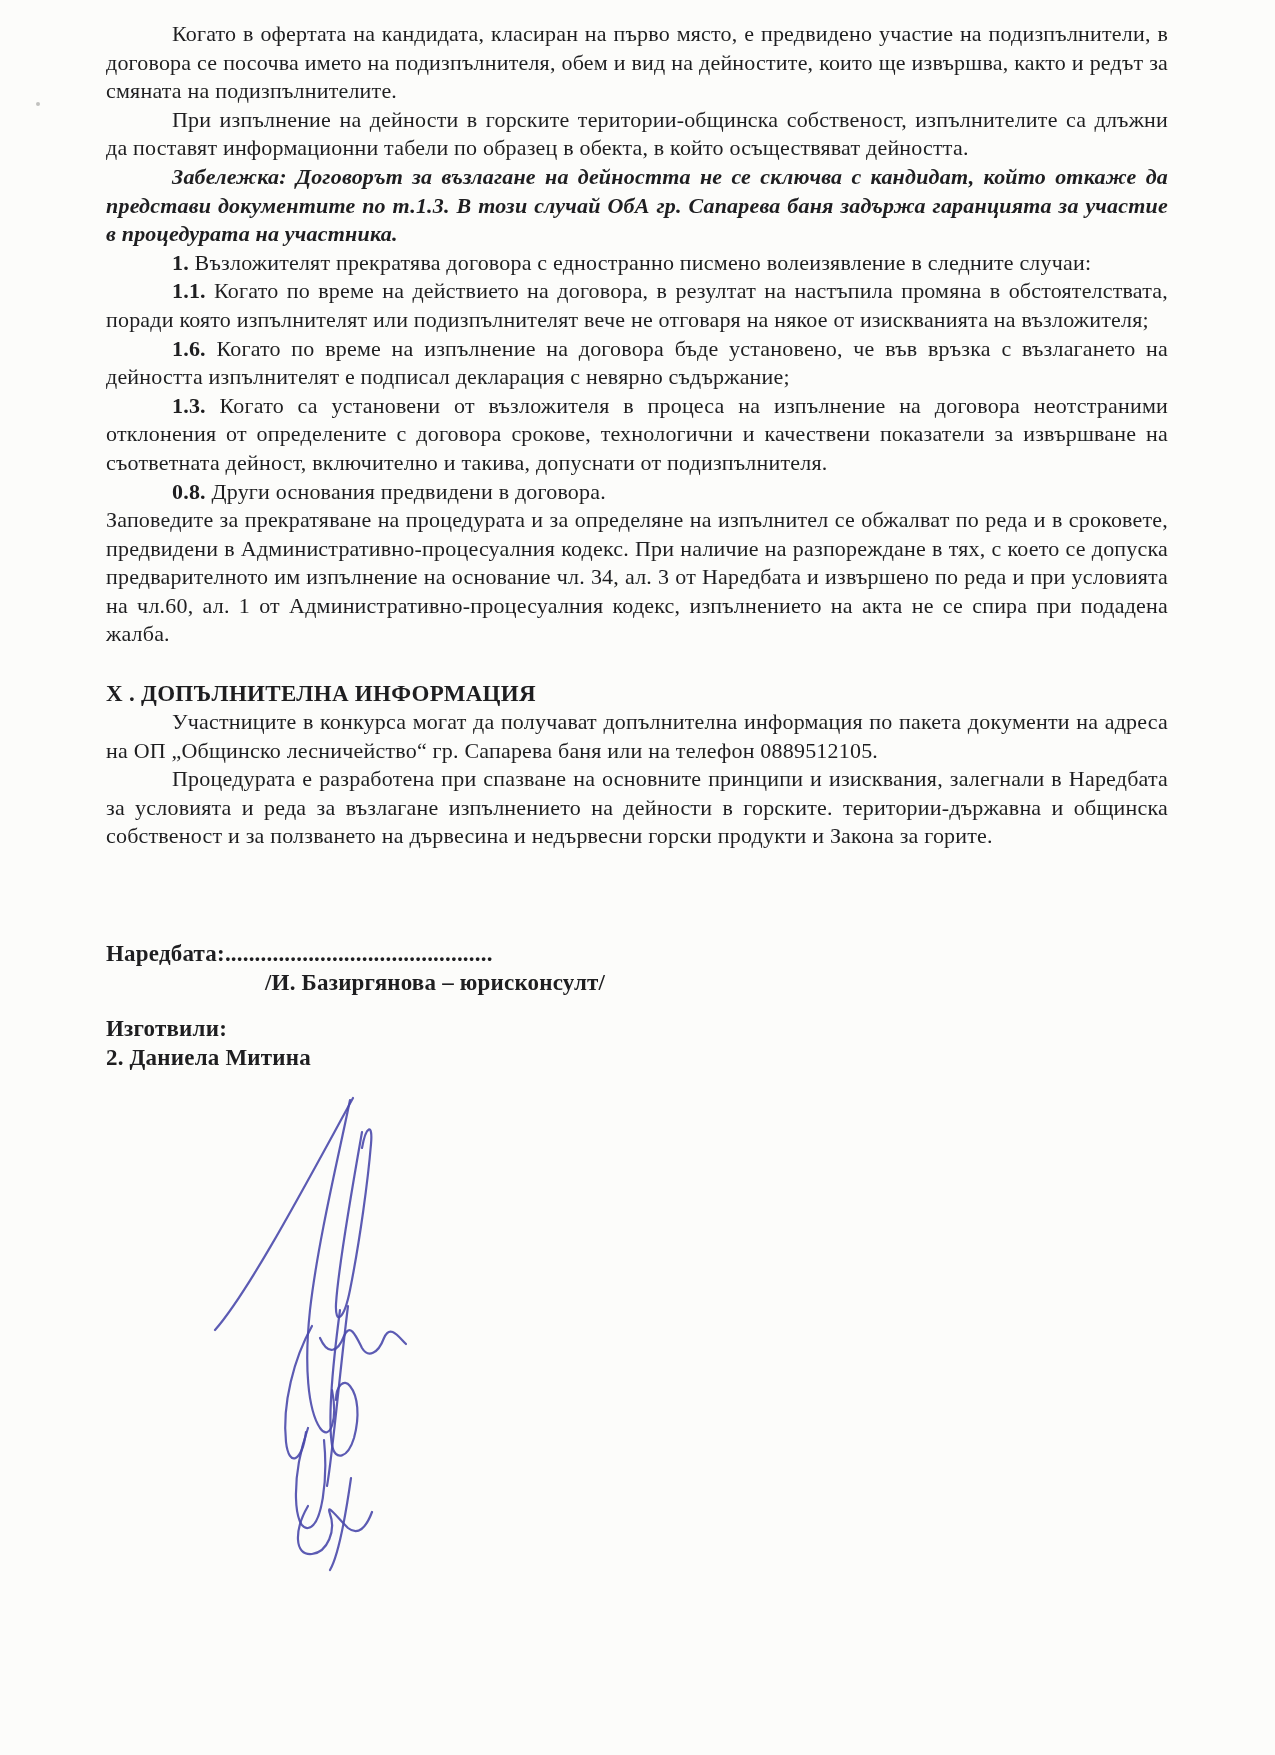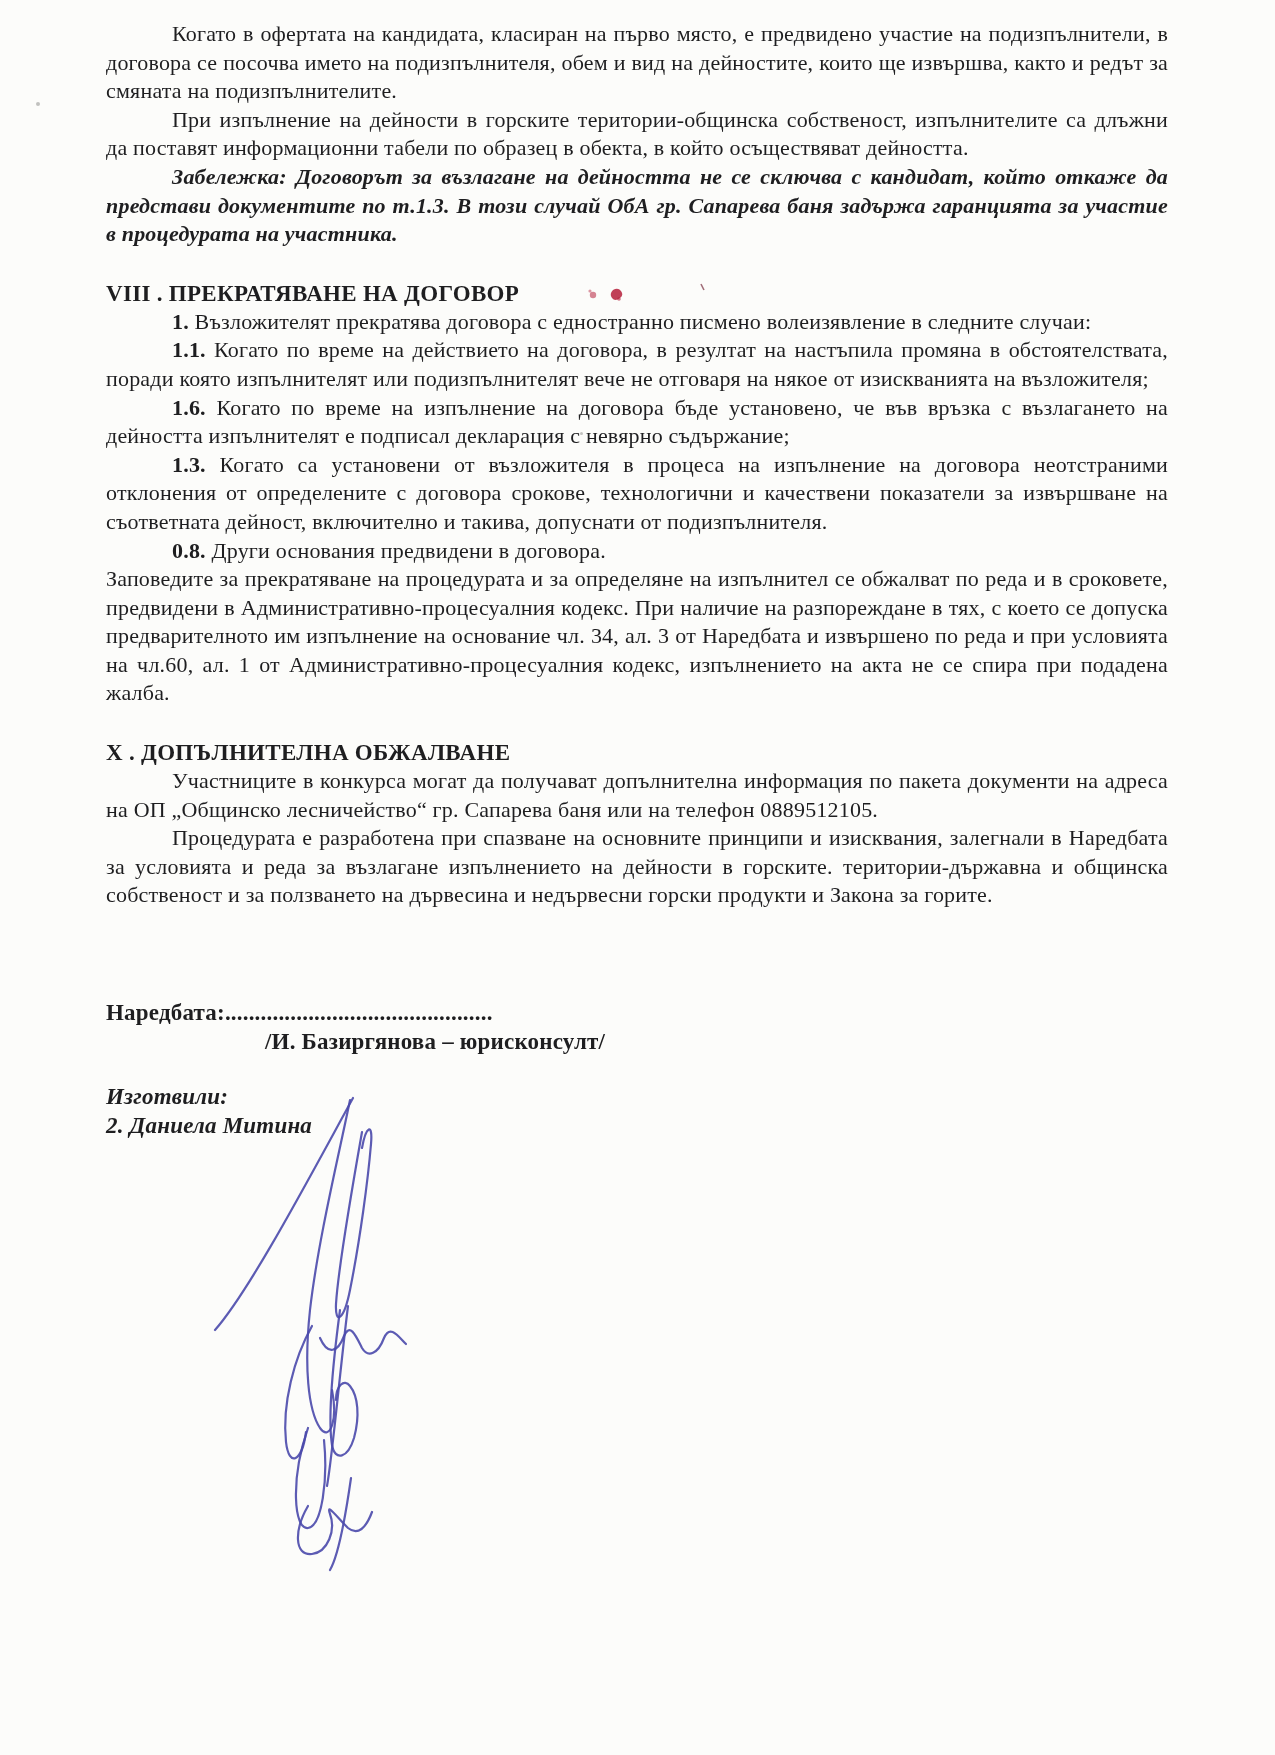--- a/index.html
+++ b/index.html
@@ -49,21 +49,21 @@
     font-weight:bold;
     text-align:left;
   }
   .sig-name {
     margin-left:159px;
     font-size:23px;
     line-height:29px;
     font-weight:bold;
     text-align:left;
   }
-  .prepared { margin-top:26px;font-style:italic; }
+  .prepared { margin-top:17px; }
   .prepared p {
     font-size:23px;
     line-height:29px;
     font-weight:bold;
     text-align:left;
   }
 
   .ink-overlay {
     position:absolute;
     left:190px; top:1058px;
@@ -87,41 +87,31 @@
 </style>
 </head>
 <body>
 
 <div class="page">
 
   <p class="indent">Когато в офертата на кандидата, класиран на първо място, е предвидено участие на подизпълнители, в договора се посочва името на подизпълнителя, обем и вид на дейностите, които ще извършва, както и редът за смяната на подизпълнителите.</p>
   <p class="indent">При изпълнение на дейности в горските територии-общинска собственост, изпълнителите са длъжни да поставят информационни табели по образец в обекта, в който осъществяват дейността.</p>
   <p class="indent note">Забележка: Договорът за възлагане на дейността не се сключва с кандидат, който откаже да представи документите по т.1.3.  В този случай  ОбА гр. Сапарева баня задържа гаранцията за участие в процедурата на участника.</p>
 
-  <h2 class="gap-before">
-    <span>VIII . ПРЕКРАТЯВАНЕ НА ДОГОВОР</span>
-    <svg class="redmark" width="170" height="26" viewBox="0 0 170 26">
-      <circle cx="10" cy="15" r="3.2" fill="#b51f3a" opacity="0.55"></circle>
-      <circle cx="7" cy="11" r="1.6" fill="#b51f3a" opacity="0.45"></circle>
-      <path d="M30 10 q5 -3 8 1 q3 4 -1 7 q-5 4 -8 0 q-3 -4 1 -8 Z" fill="#b51f3a" opacity="0.85"></path>
-      <circle cx="36" cy="19" r="1.8" fill="#b51f3a" opacity="0.6"></circle>
-      <path d="M118 4 l3 6" stroke="#7a3040" stroke-width="1.6" fill="none" opacity="0.7"></path>
-    </svg>
-  </h2>
 
   <p class="indent"><span class="num">1.</span> <span>Възложителят прекратява договора с едностранно писмено волеизявление в следните случаи:</span></p>
   <p class="indent"><span class="num">1.1.</span> <span>Когато по време на действието на договора, в резултат на настъпила промяна в обстоятелствата, поради която изпълнителят или подизпълнителят вече не отговаря на някое от изискванията на възложителя;</span></p>
   <p class="indent"><span class="num">1.6.</span> <span>Когато по време на изпълнение на договора бъде установено, че във връзка с възлагането на дейността изпълнителят е подписал декларация с невярно съдържание;</span></p>
   <p class="indent"><span class="num">1.3.</span> <span>Когато са установени от възложителя в процеса на изпълнение на договора неотстраними отклонения от определените с договора срокове, технологични и качествени показатели за извършване на съответната дейност, включително и такива, допуснати от подизпълнителя.</span></p>
   <p class="indent"><span class="num">0.8.</span> <span>Други основания предвидени в договора.</span></p>
 
   <p>Заповедите за прекратяване на процедурата и за определяне на изпълнител се обжалват по реда и в сроковете, предвидени в Административно-процесуалния кодекс. При наличие на разпореждане в тях, с което се допуска предварителното им изпълнение на основание чл. 34, ал. 3 от Наредбата и извършено по реда и при условията на чл.60, ал. 1 от Административно-процесуалния кодекс, изпълнението на акта  не се спира при подадена жалба.</p>
 
   <h2 class="gap-before">
-    <span>X . ДОПЪЛНИТЕЛНА ОБЖАЛВАНЕ</span>
+    <span>X . ДОПЪЛНИТЕЛНА ИНФОРМАЦИЯ</span>
   </h2>
   <p class="indent">Участниците в конкурса могат да получават допълнителна информация по пакета документи на адреса на  ОП „Общинско лесничейство“ гр. Сапарева баня или на телефон 0889512105.</p>
   <p class="indent">Процедурата е разработена при спазване на основните принципи и изисквания, залегнали в Наредбата за условията и реда за възлагане изпълнението на дейности в горските. територии-държавна и общинска собственост и за ползването на дървесина и недървесни горски продукти и Закона за горите.</p>
 
   <div class="sig-block">
     <p class="sig-line"><span>Наредбата:</span><span>.............................................</span></p>
     <p class="sig-name">/И. Базиргянова – юрисконсулт/</p>
 
     <div class="prepared">
       <p>Изготвили:</p>

